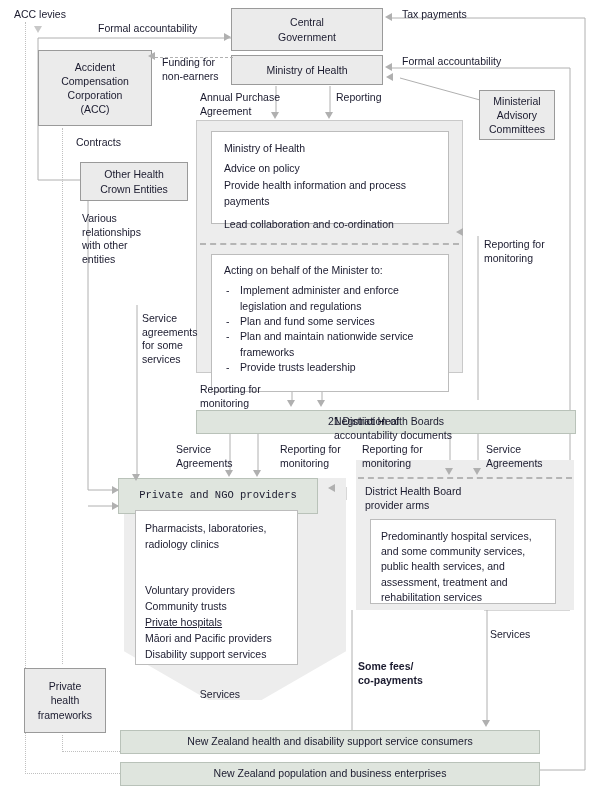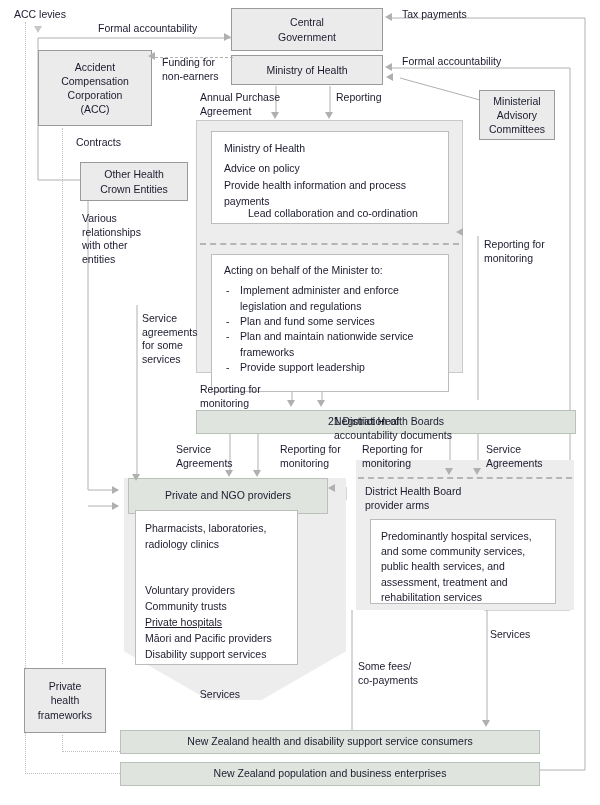--- a/index.html
+++ b/index.html
@@ -120,49 +120,49 @@
 health
 frameworks</span>
   </div>
 
   <div class="box panel" style="left:196px;top:120px;width:267px;height:253px;"></div>
 
   <div class="box whitebox" style="left:211px;top:131px;width:238px;height:93px;">
     <div class="listtxt" style="left:12px;top:9px;">Ministry of Health</div>
     <div class="listtxt" style="left:12px;top:29px;width:215px;">Advice on policy</div>
     <div class="listtxt" style="left:12px;top:46px;width:208px;">Provide health information and process payments</div>
-    <div class="listtxt" style="left:12px;top:74px;width:215px;margin-left:24px;">Lead collaboration and co-ordination</div>
+    <div class="listtxt" style="left:12px;top:85px;width:215px;">Lead collaboration and co-ordination</div>
   </div>
 
   <div class="divider" style="left:200px;top:243px;width:259px;"></div>
 
   <div class="box whitebox" style="left:211px;top:254px;width:238px;height:138px;">
     <div class="listtxt" style="left:12px;top:8px;">Acting on behalf of the Minister to:</div>
 
     <div class="listtxt" style="left:14px;top:28px;">-</div>
     <div class="listtxt" style="left:28px;top:28px;width:196px;">Implement administer and enforce legislation and regulations</div>
 
     <div class="listtxt" style="left:14px;top:59px;">-</div>
     <div class="listtxt" style="left:28px;top:59px;width:196px;">Plan and fund some services</div>
 
     <div class="listtxt" style="left:14px;top:74px;">-</div>
     <div class="listtxt" style="left:28px;top:74px;width:196px;">Plan and maintain nationwide service frameworks</div>
 
     <div class="listtxt" style="left:14px;top:105px;">-</div>
-    <div class="listtxt" style="left:28px;top:105px;width:196px;">Provide support leadership</div>
+    <div class="listtxt" style="left:28px;top:105px;width:196px;">Provide trusts leadership</div>
   </div>
 
   <div class="box greenbar" style="left:196px;top:410px;width:380px;height:24px;">
     <span>21 District Health Boards</span>
   </div>
 
   <div class="box" style="left:124px;top:478px;width:222px;height:222px;background:#ededed;
               clip-path:polygon(0 0,100% 0,100% 78%,62% 100%,38% 100%,0 78%);"></div>
 
-  <div class="box greenbar" style="left:128px;top:478px;width:200px;height:36px;">
+  <div class="box greenbar" style="left:118px;top:478px;width:200px;height:36px;font-family:Liberation Mono, monospace;">
     <span>Private and NGO providers</span>
   </div>
 
   <div class="box whitebox" style="left:135px;top:510px;width:163px;height:155px;">
     <div class="listtxt" style="left:9px;top:10px;width:150px;">Pharmacists, laboratories, radiology clinics</div>
     <div class="listtxt" style="left:9px;top:88px;width:150px;">Community trusts</div>
     <div class="listtxt" style="left:9px;top:72px;width:150px;">Voluntary providers</div>
     <div class="listtxt" style="left:9px;top:104px;width:150px;text-decoration:underline;">Private hospitals</div>
     <div class="listtxt" style="left:9px;top:120px;width:150px;">Māori and Pacific providers</div>
     <div class="listtxt" style="left:9px;top:136px;width:150px;">Disability support services</div>
@@ -233,21 +233,21 @@
 monitoring</div>
 
   <div class="lbl" style="left:362px;top:443px;white-space:pre-line;">Reporting for
 monitoring</div>
 
   <div class="lbl" style="left:486px;top:443px;white-space:pre-line;">Service
 Agreements</div>
 
   <div class="lbl" style="left:490px;top:628px;">Services</div>
 
-  <div class="lbl" style="left:358px;top:660px;white-space:pre-line;">Some fees/
+  <div class="lbl" style="left:358px;top:660px;white-space:pre-line;font-weight:bold;">Some fees/
 co-payments</div>
 
   <div class="ar ar-r" style="left:224px;top:33px;"></div>
   <div class="ar ar-l" style="left:385px;top:13px;"></div>
   <div class="ar ar-l" style="left:385px;top:63px;"></div>
   <div class="ar ar-l" style="left:386px;top:73px;"></div>
 
   <div class="hl-d" style="left:155px;top:57px;width:78px;"></div>
   <div class="ar ar-l" style="left:148px;top:52px;"></div>
 

